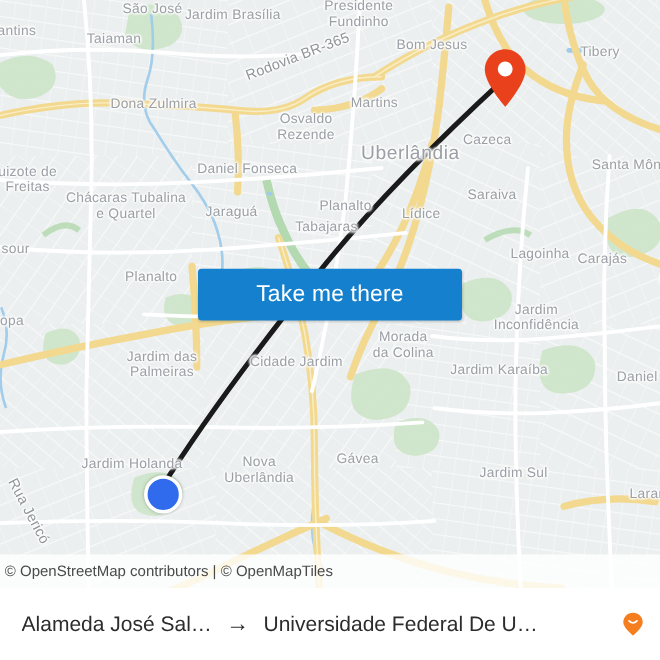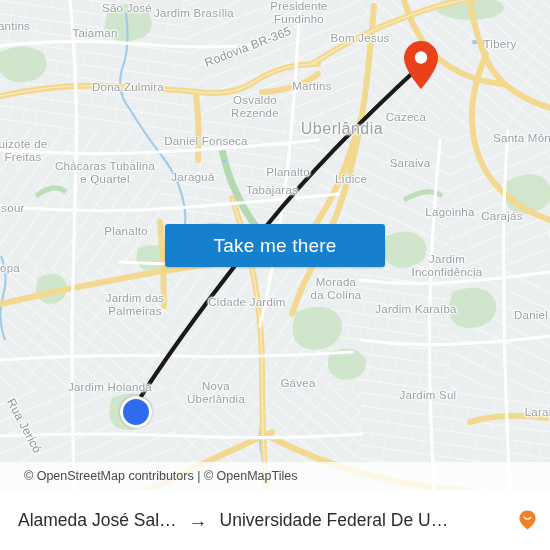--- a/index.html
+++ b/index.html
@@ -61,21 +61,21 @@
     cursor:pointer;
     display:flex;align-items:center;justify-content:center;
     box-shadow:0 1px 2px rgba(0,0,0,.18);
   }
 
   
   #attribution{
     position:absolute;left:0;top:462px;width:550px;height:28px;
     background:rgba(255,255,255,.78);
     display:flex;align-items:center;
-    padding-left:24px;box-sizing:border-box;
+    padding-left:4px;box-sizing:border-box;
   }
   #attribution span{font-size:12.5px;color:#4a4a4a;}
 
   
   #footer{
     position:absolute;left:0;top:490px;width:550px;height:60px;
     background:#ffffff;
     display:flex;align-items:center;
     box-sizing:border-box;padding:0 14px 0 18px;
   }

